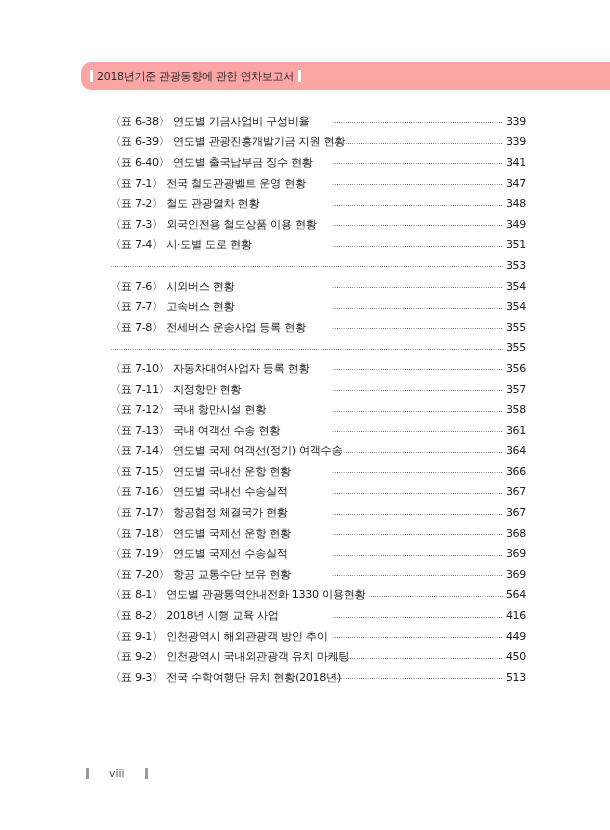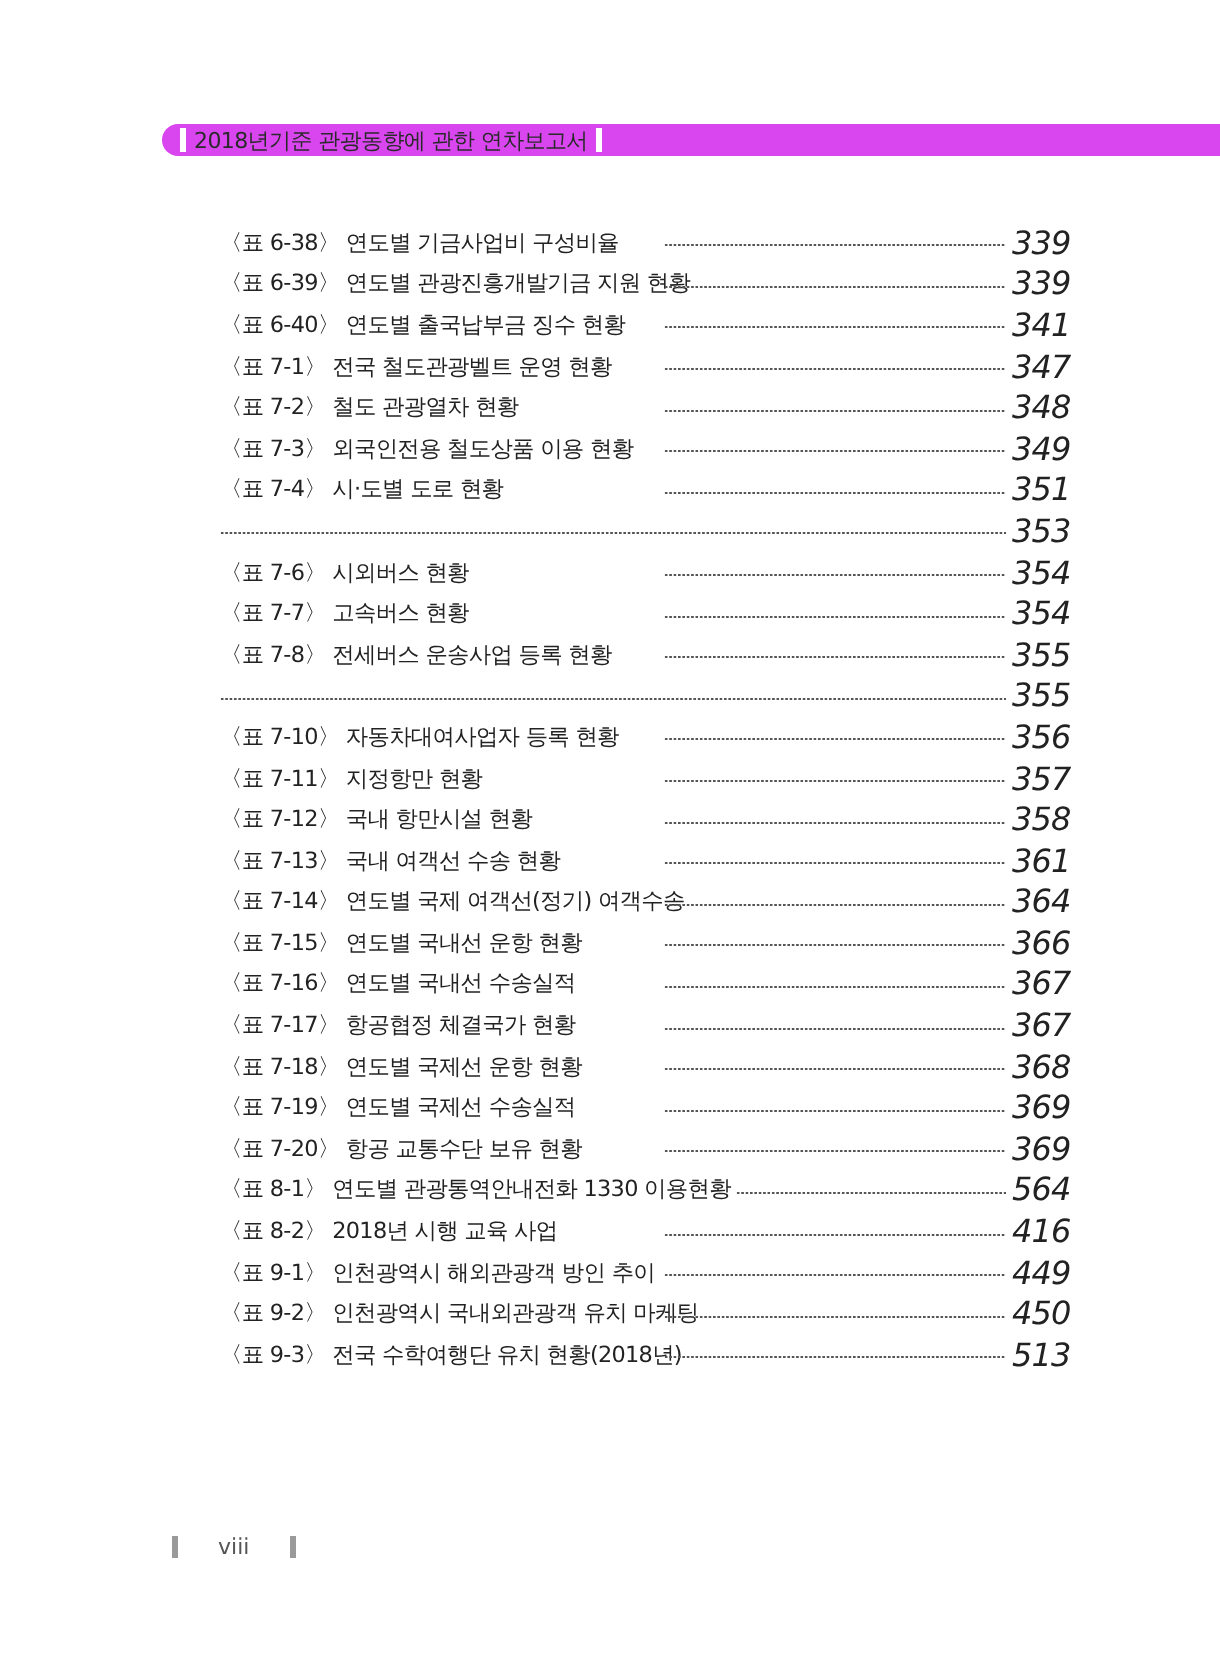--- a/index.html
+++ b/index.html
@@ -13,22 +13,22 @@
       position: relative;
       overflow: hidden;
       font-family: "DejaVu Sans", "Liberation Sans", sans-serif;
       color: #222222;
     }
     .header-bar {
       position: absolute;
       left: 81px;
       top: 62px;
       width: 529px;
-      height: 16px;
-      background: #d946ef;
+      height: 28px;
+      background: #fca5a5;
       border-radius: 10px 0 0 10px;
       display: flex;
       align-items: center;
       box-sizing: border-box;
       padding-left: 9px;
     }
     .header-bar .pipe {
       display: inline-block;
       width: 3px;
       height: 12px;
@@ -70,24 +70,23 @@
       margin-top: 3px;
       margin-right: 3px;
       background-image: radial-gradient(circle, #555 0.55px, transparent 0.7px);
       background-size: 2.2px 1px;
       background-repeat: repeat-x;
     }
     .toc-page {
       flex: 0 0 auto;
       width: 19px;
       text-align: center;
-      font-size: 16px;
+      font-size: 11px;
       letter-spacing: -0.4px;
       color: #222;
-      font-style: italic;
     }
     .footer {
       position: absolute;
       left: 86px;
       top: 767px;
       display: flex;
       align-items: center;
       gap: 20px;
     }
     .footer .pipe {

